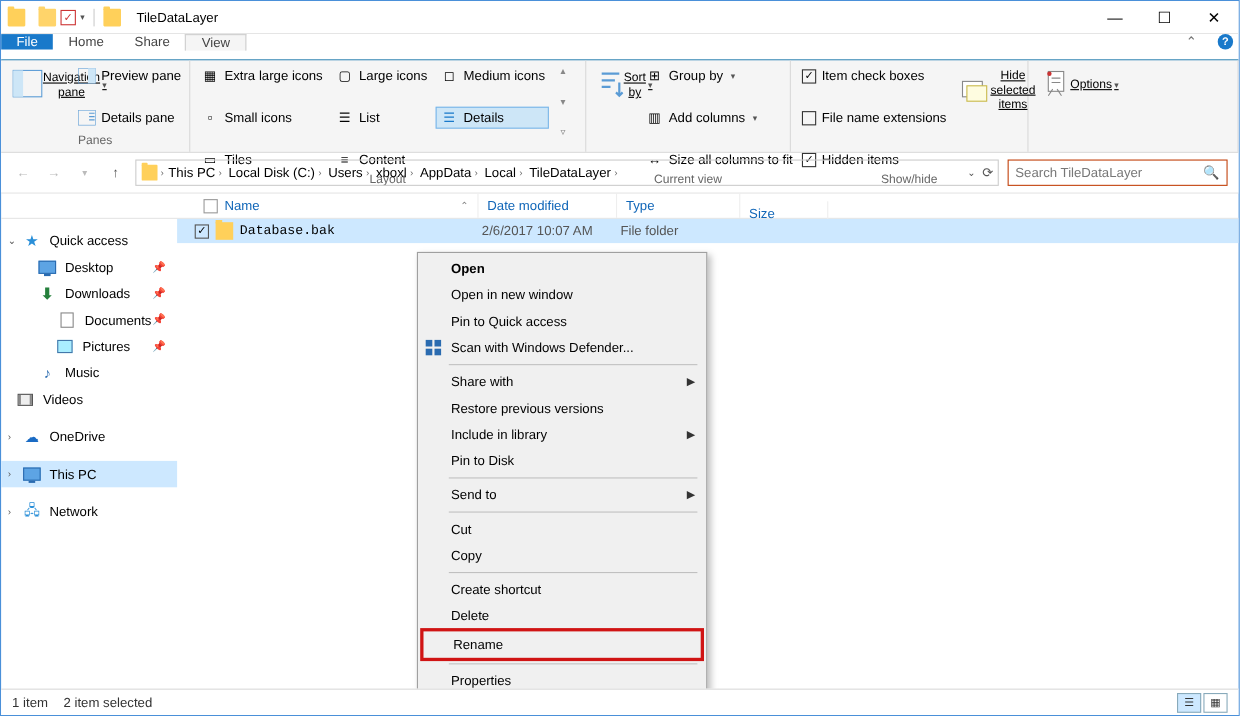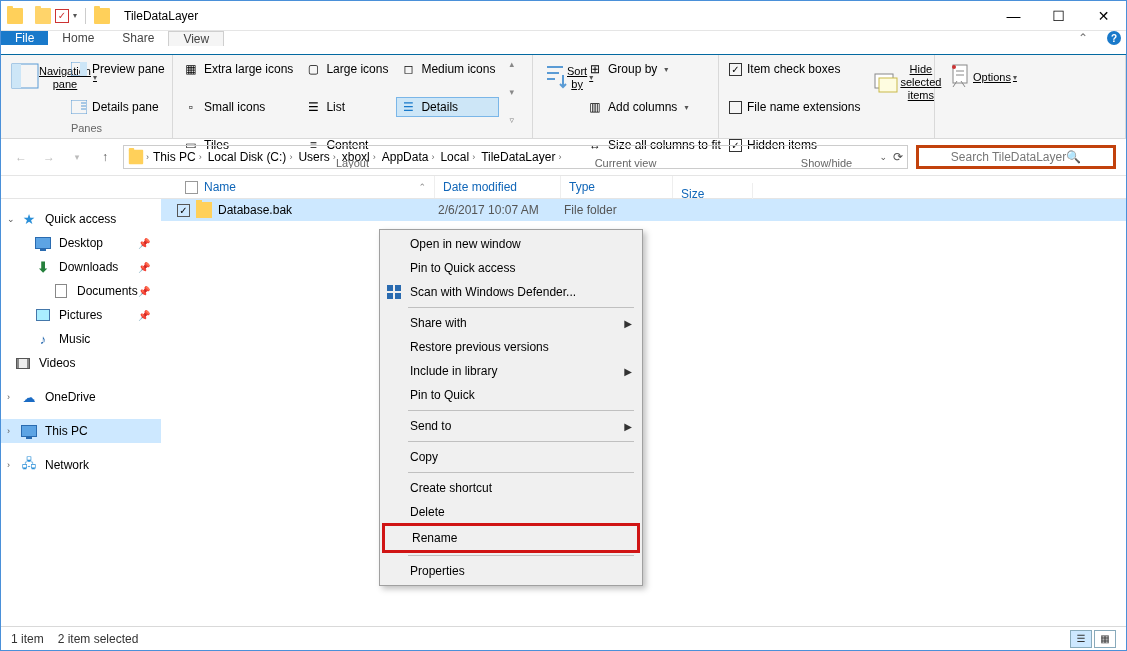--- a/index.html
+++ b/index.html
@@ -42,21 +42,21 @@
 .dd-caret { font-size:8px; color:#555; margin-left:2px; }
 
 
 .addrbar { height: 36px; display:flex; align-items:center; padding: 0 10px; gap: 8px; background:#fff; }
 .nav-btn { width:20px; height:20px; display:flex; align-items:center; justify-content:center; color:#555; }
 .nav-btn.disabled { color:#bbb; }
 .addr-box { flex:1; height:24px; border:1px solid #ccc; display:flex; align-items:center; padding:0 4px; gap:2px; }
 .addr-seg { display:flex; align-items:center; gap:3px; padding: 0 2px; color:#000; }
 .addr-car { font-size:9px; color:#666; }
 .addr-tools { display:flex; align-items:center; gap:6px; margin-left:4px; color:#555; }
-.search-box { width:200px; height:24px; border:3px solid #c2410c; display:flex; align-items:center; padding:0 6px; color:#777; justify-content:center;}
+.search-box { width:200px; height:24px; border:1px solid #c2410c; display:flex; align-items:center; padding:0 6px; color:#777; justify-content:space-between;}
 
 
 .cols { height:24px; display:flex; align-items:center; border-top:1px solid #e5e5e5; border-bottom:1px solid #e5e5e5; padding-left: 176px; color:#1066b8;}
 .col { padding: 0 8px; border-right:1px solid #eee; height:100%; display:flex; align-items:center; gap:6px;}
 .col.name { width: 258px; }
 .col.date { width: 126px; }
 .col.type { width: 112px; }
 .col.size { width: 80px; margin-top: 14px; }
 .hdr-chk { width:13px; height:13px; border:1px solid #999; }
 
@@ -69,21 +69,21 @@
 .nav-item .caret { position:absolute; left:6px; font-size:9px; color:#555;}
 .nav-ico { width:16px; height:16px; display:flex; align-items:center; justify-content:center; }
 .nav-group { margin-bottom: 10px; }
 
 .filearea { flex:1; position:relative; }
 .file-row { height:22px; display:flex; align-items:center; background:#cde8ff; padding-left: 16px;}
 .file-row .chk2 { width:13px; height:13px; border:1px solid #555; display:flex; align-items:center; justify-content:center; font-size:10px; margin-right:6px;}
 .file-row .fico { width:16px; height:16px; background:#ffd05a; margin-right:6px; position:relative;}
 .file-row .fico::before { content:''; position:absolute; top:-2px; left:0; width:6px; height:3px; background:#ffd05a;}
 .file-cell { padding-right:8px; }
-.file-cell.name { width: 220px; }
+.file-cell.name { width: 220px; font-family: Liberation Mono, monospace; }
 .file-cell.date { width: 126px; color:#555;}
 .file-cell.type { width: 112px; color:#555;}
 
 
 .ctx { position:absolute; left:378px; top:228px; width:264px; background:#f0f0f0; border:1px solid #a0a0a0; box-shadow: 3px 3px 6px rgba(0,0,0,0.25); padding: 2px 0;}
 .ctx-item { display:flex; align-items:center; padding: 5px 12px 5px 30px; position:relative; font-size:12px;}
 .ctx-item .cico { position:absolute; left:6px; width:16px; height:16px; display:flex; align-items:center; justify-content:center;}
 .ctx-item .sub { position:absolute; right:10px; font-size:10px; color:#333;}
 .ctx-sep { height:1px; background:#c0c0c0; margin: 3px 8px 3px 28px;}
 .ctx-highlight { border: 3px solid #d01414; margin: -1px 2px; }
@@ -396,21 +396,21 @@
           <span>Downloads</span>
           <span class="pin">📌</span>
         </div>
       <div class="nav-item" style="padding-left:52px">
           <span class="nav-ico">
             <span class="i-doc"></span>
           </span>
           <span>Documents</span>
           <span class="pin">📌</span>
         </div>
-      <div class="nav-item" style="padding-left:34px">
+      <div class="nav-item" style="padding-left:50px">
           <span class="nav-ico">
             <span class="i-pic"></span>
           </span>
           <span>Pictures</span>
           <span class="pin">📌</span>
         </div>
       <div class="nav-item" style="padding-left:34px">
           <span class="nav-ico i-mus">♪</span>
           <span>Music</span>
         </div>
@@ -451,20 +451,23 @@
       <div class="chk2">✓</div>
       <div class="fico"></div>
       <div class="file-cell name">Database.bak</div>
       <div class="file-cell date">2/6/2017 10:07 AM</div>
       <div class="file-cell type">File folder</div>
     </div>
   </div>
 </div>
 
 <div class="ctx">
+  <div class="ctx-item">
+      <b>Open</b>
+    </div>
   <div class="ctx-item">Open in new window</div>
   <div class="ctx-item">Pin to Quick access</div>
   <div class="ctx-item">
       <span class="cico">
         <svg width="16" height="16">
           <rect x="1" y="1" width="6" height="6" fill="#2a6bb0"></rect>
           <rect x="9" y="1" width="6" height="6" fill="#2a6bb0"></rect>
           <rect x="1" y="9" width="6" height="6" fill="#2a6bb0"></rect>
           <rect x="9" y="9" width="6" height="6" fill="#2a6bb0"></rect>
         </svg>
@@ -474,27 +477,28 @@
   <div class="ctx-sep"></div>
   <div class="ctx-item">
       <span>Share with</span>
       <span class="sub">▶</span>
     </div>
   <div class="ctx-item">Restore previous versions</div>
   <div class="ctx-item">
       <span>Include in library</span>
       <span class="sub">▶</span>
     </div>
-  <div class="ctx-item">Pin to Quick</div>
+  <div class="ctx-item">Pin to Disk</div>
   <div class="ctx-sep"></div>
   <div class="ctx-item">
       <span>Send to</span>
       <span class="sub">▶</span>
     </div>
   <div class="ctx-sep"></div>
+  <div class="ctx-item">Cut</div>
   <div class="ctx-item">Copy</div>
   <div class="ctx-sep"></div>
   <div class="ctx-item">Create shortcut</div>
   <div class="ctx-item">Delete</div>
   <div class="ctx-highlight">
     <div class="ctx-item" style="padding-left:27px">Rename</div>
   </div>
   <div class="ctx-sep"></div>
   <div class="ctx-item">Properties</div>
 </div>

